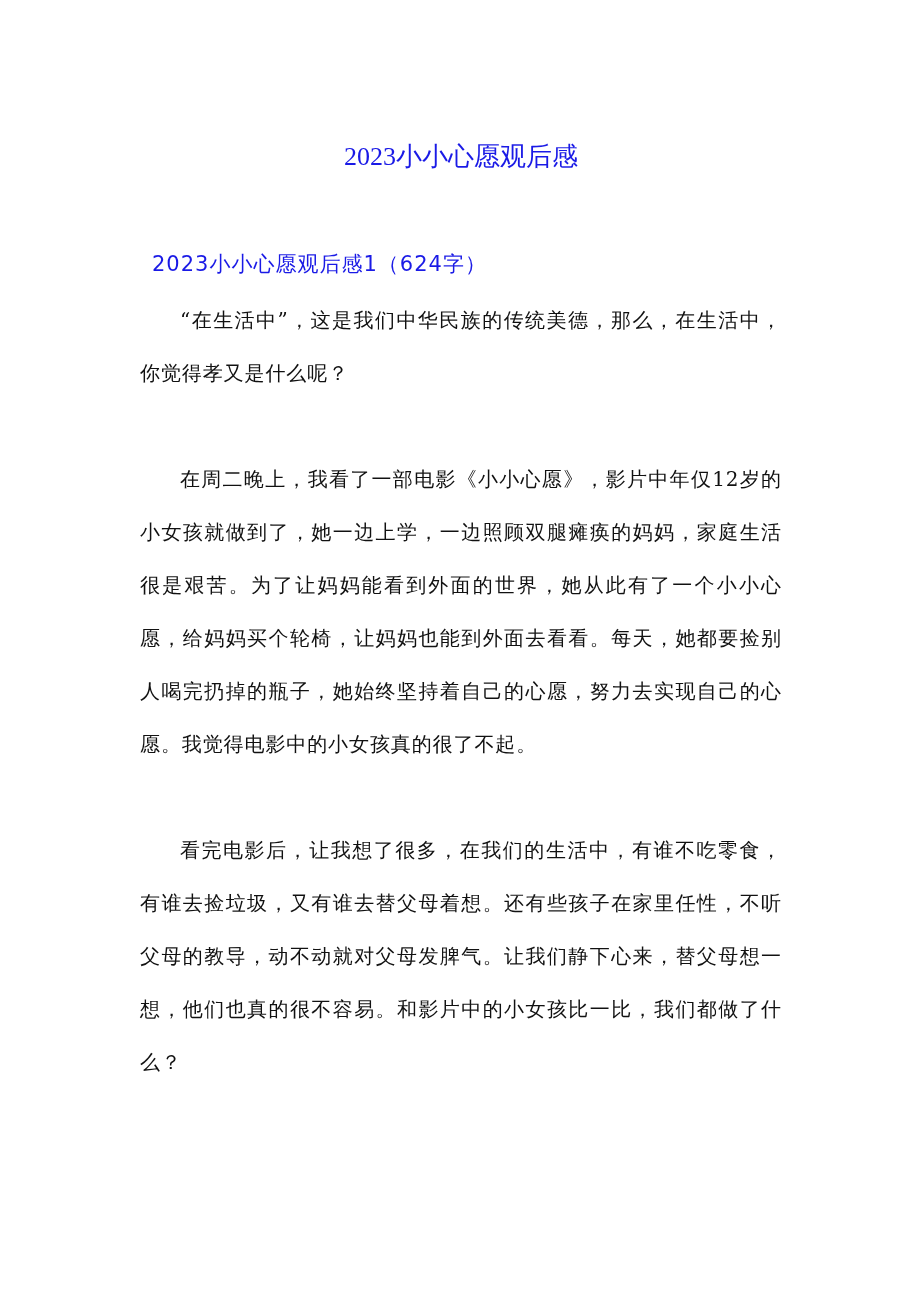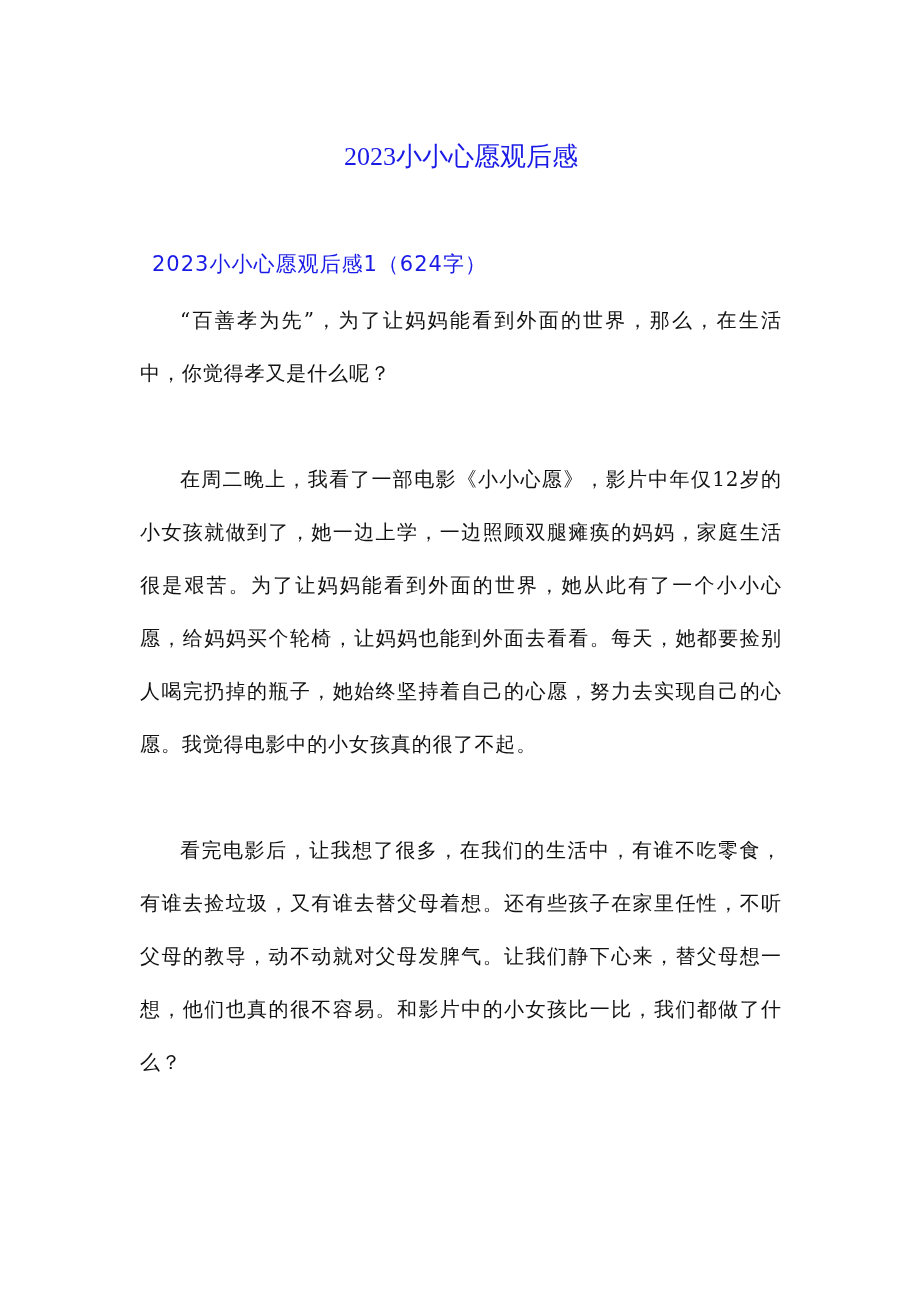--- a/index.html
+++ b/index.html
@@ -65,17 +65,17 @@
     }
     .para:last-child { margin-bottom: 0; }
   </style>
 </head>
 <body>
 
 <div class="page">
   <h1 class="doc-title">2023小小心愿观后感</h1>
   <h2 class="section-heading">2023小小心愿观后感1（624字）</h2>
   <div class="body">
-    <p class="para">“百善孝为先”，为了让妈妈能看到外面的世界，那么，在生活中，你觉得孝又是什么呢？</p>
+    <p class="para">“在生活中”，这是我们中华民族的传统美德，那么，在生活中，你觉得孝又是什么呢？</p>
     <p class="para">在周二晚上，我看了一部电影《小小心愿》，影片中年仅12岁的小女孩就做到了，她一边上学，一边照顾双腿瘫痪的妈妈，家庭生活很是艰苦。为了让妈妈能看到外面的世界，她从此有了一个小小心愿，给妈妈买个轮椅，让妈妈也能到外面去看看。每天，她都要捡别人喝完扔掉的瓶子，她始终坚持着自己的心愿，努力去实现自己的心愿。我觉得电影中的小女孩真的很了不起。</p>
     <p class="para">看完电影后，让我想了很多，在我们的生活中，有谁不吃零食，有谁去捡垃圾，又有谁去替父母着想。还有些孩子在家里任性，不听父母的教导，动不动就对父母发脾气。让我们静下心来，替父母想一想，他们也真的很不容易。和影片中的小女孩比一比，我们都做了什么？</p>
   </div>
 </div>
 
 </body></html>

